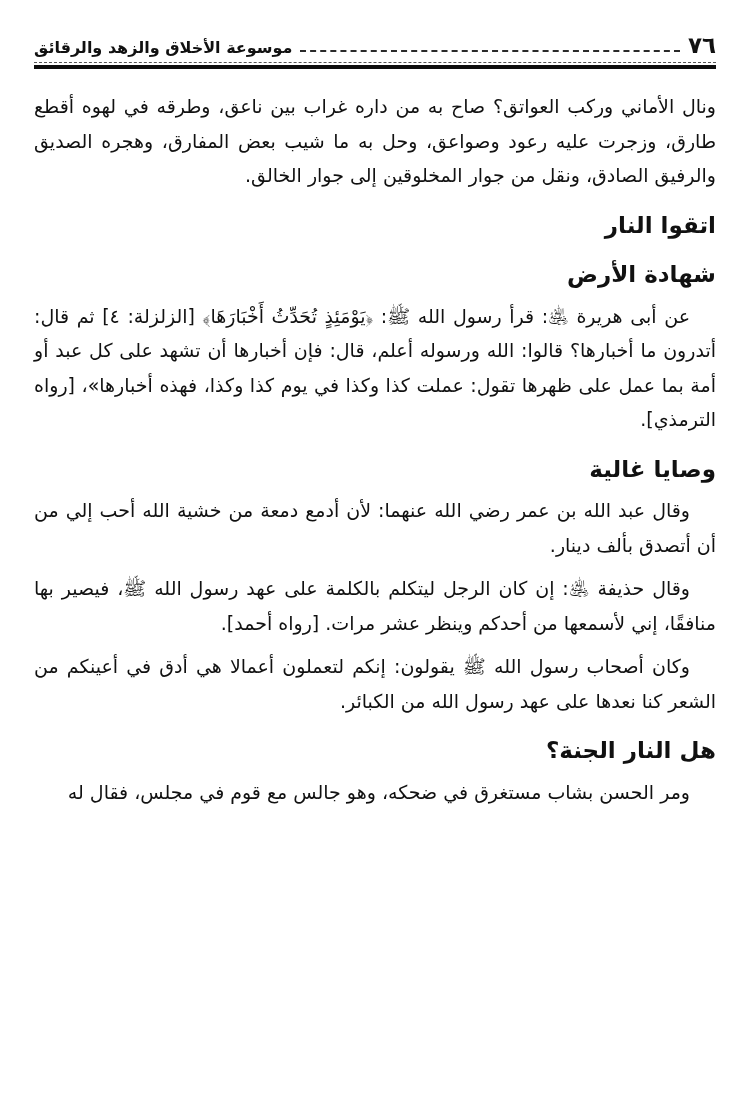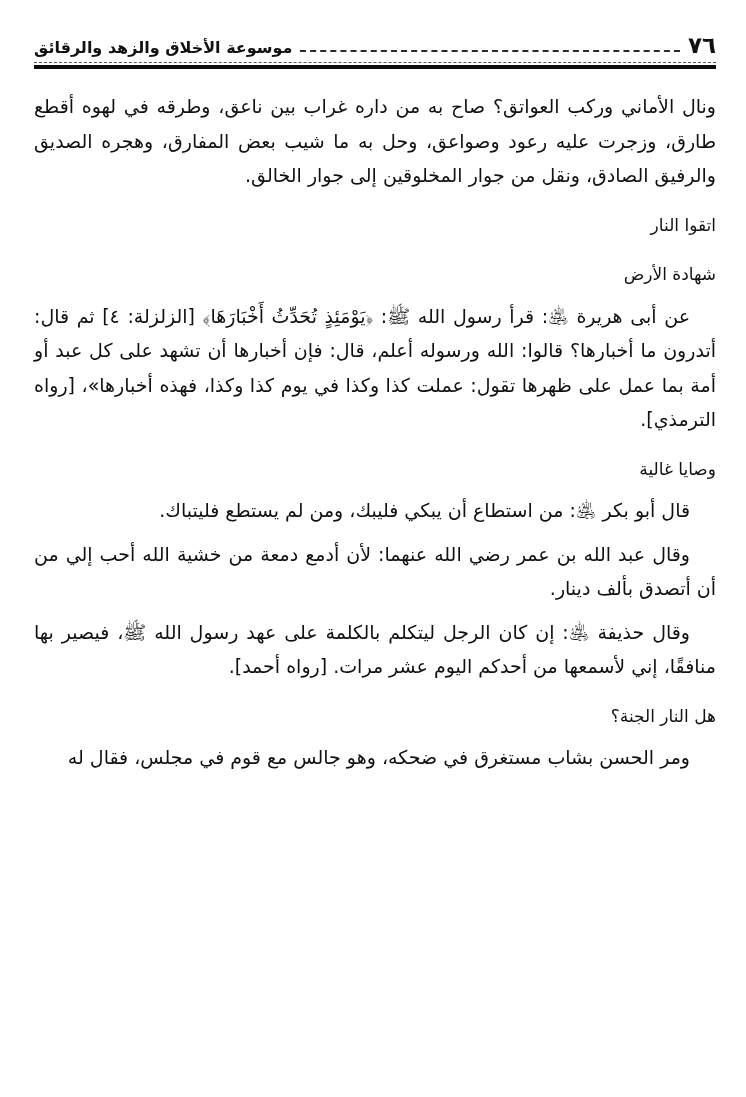--- a/index.html
+++ b/index.html
@@ -60,22 +60,22 @@
     text-align: justify;
   }
   .para {
     margin: 0 0 9px 0;
     text-indent: 26px;
   }
   .para.noindent {
     text-indent: 0;
   }
   .heading {
-    font-size: 17px;
-    font-weight: normal;
+    font-size: 23px;
+    font-weight: bold;
     margin: 15px 0 7px 0;
     text-indent: 0;
   }
 </style>
 </head>
 <body>
 
 <div class="page">
 
   <header class="page-header">
@@ -94,25 +94,25 @@
 
     <h2 class="heading">اتقوا النار</h2>
 
 
     <h2 class="heading">شهادة الأرض</h2>
 
     <p class="para">عن أبى هريرة ﵁: قرأ رسول الله ﷺ: ﴿يَوْمَئِذٍ تُحَدِّثُ أَخْبَارَهَا﴾ [الزلزلة: ٤] ثم قال: أتدرون ما أخبارها؟ قالوا: الله ورسوله أعلم، قال: فإن أخبارها أن تشهد على كل عبد أو أمة بما عمل على ظهرها تقول: عملت كذا وكذا في يوم كذا وكذا، فهذه أخبارها»، [رواه الترمذي].</p>
 
     <h2 class="heading">وصايا غالية</h2>
 
-    <p class="para">قال أبو بكر ﵁: من استطاع أن يبكي فليبك، ومن لم يستطع فليتباك.</p>
 
     <p class="para">وقال عبد الله بن عمر رضي الله عنهما: لأن أدمع دمعة من خشية الله أحب إلي من أن أتصدق بألف دينار.</p>
 
-    <p class="para">وقال حذيفة ﵁: إن كان الرجل ليتكلم بالكلمة على عهد رسول الله ﷺ، فيصير بها منافقًا، إني لأسمعها من أحدكم اليوم عشر مرات. [رواه أحمد].</p>
+    <p class="para">وقال حذيفة ﵁: إن كان الرجل ليتكلم بالكلمة على عهد رسول الله ﷺ، فيصير بها منافقًا، إني لأسمعها من أحدكم وينظر عشر مرات. [رواه أحمد].</p>
 
+    <p class="para">وكان أصحاب رسول الله ﷺ يقولون: إنكم لتعملون أعمالا هي أدق في أعينكم من الشعر كنا نعدها على عهد رسول الله من الكبائر.</p>
 
     <h2 class="heading">هل النار الجنة؟</h2>
 
     <p class="para">ومر الحسن بشاب مستغرق في ضحكه، وهو جالس مع قوم في مجلس، فقال له</p>
 
   </main>
 </div>
 
 </body></html>

